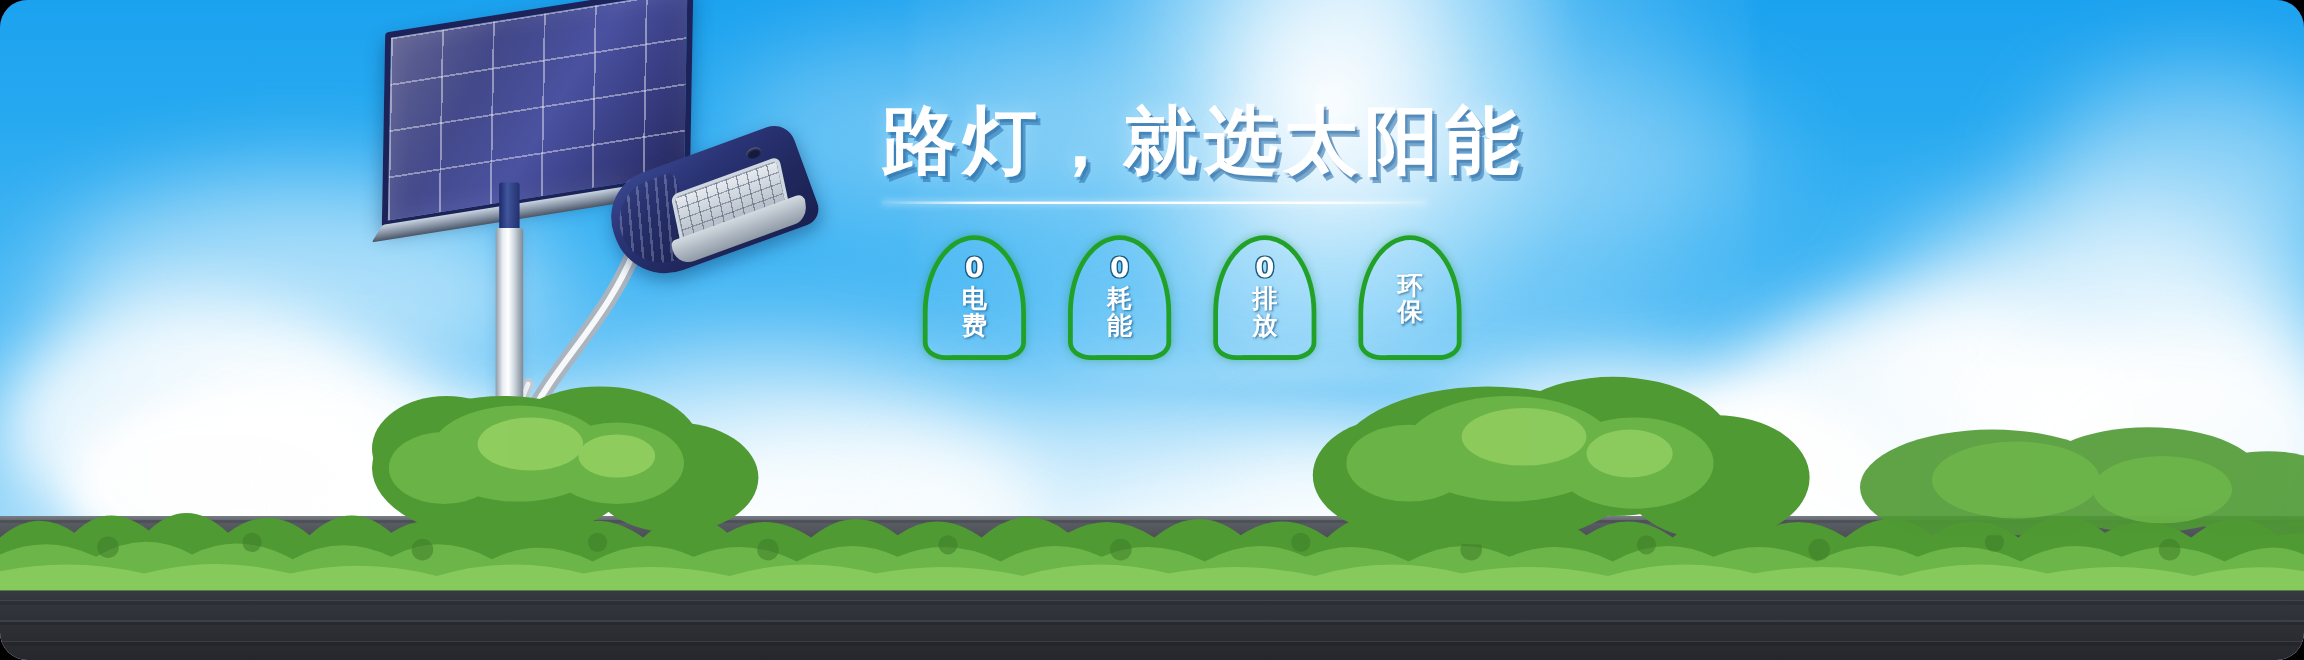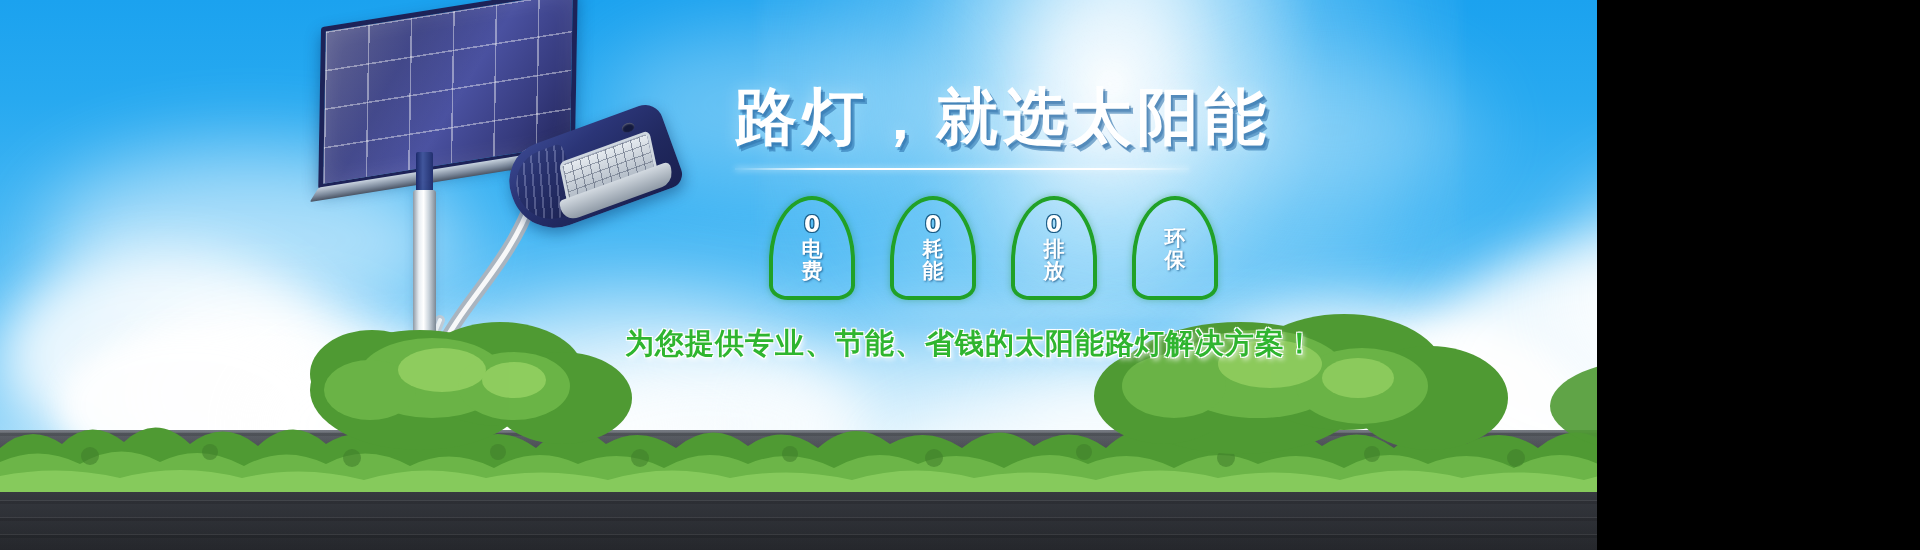--- a/index.html
+++ b/index.html
@@ -1,24 +1,25 @@
 <!DOCTYPE html>
 <html><head>
 <meta charset="utf-8">
 <title>Solar Street Light Banner</title>
 <style>
   html,body{margin:0;padding:0;background:#000;}
   *{box-sizing:border-box;}
 
   .banner{
     position:relative;
-    width:1597px;height:550px;
+    width:1920px;height:550px;
     overflow:hidden;
     font-family:"DejaVu Sans","Liberation Sans",sans-serif;
     background:#701a75;
+    border-radius:23px;
   }
 
   
   .sky{
     position:absolute;inset:0;
     background:
       linear-gradient(to bottom,
         #1ba2ef 0%,
         #27a9f0 18%,
         #3fb4f3 38%,
@@ -457,16 +458,15 @@
       </div>
 
       <div class="badge">
         <div class="badge-shape"></div>
         <div class="badge-num"></div>
         <div class="badge-label two-line">环<br>保</div>
       </div>
 
     </div>
 
-    <div class="tagline">为您提供专业、节能、省钱的太阳能路灯解决方案！</div>
   </div>
 
 </div>
 
 </body></html>

